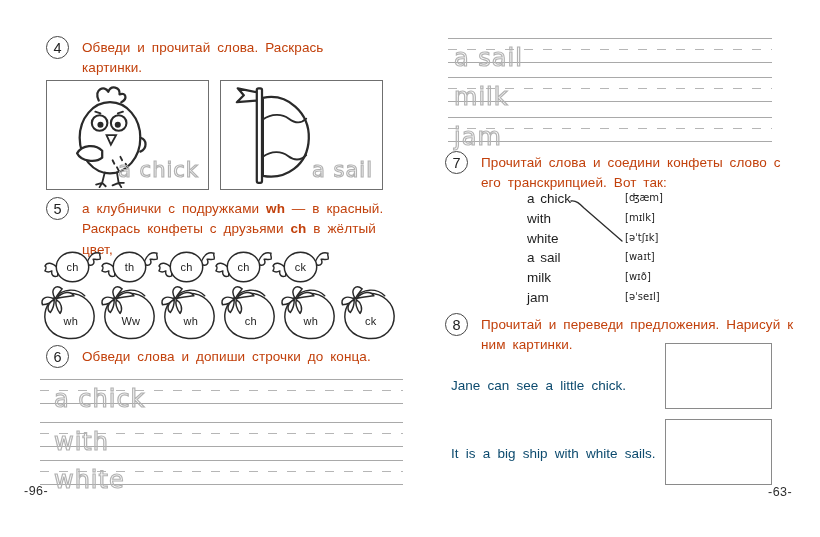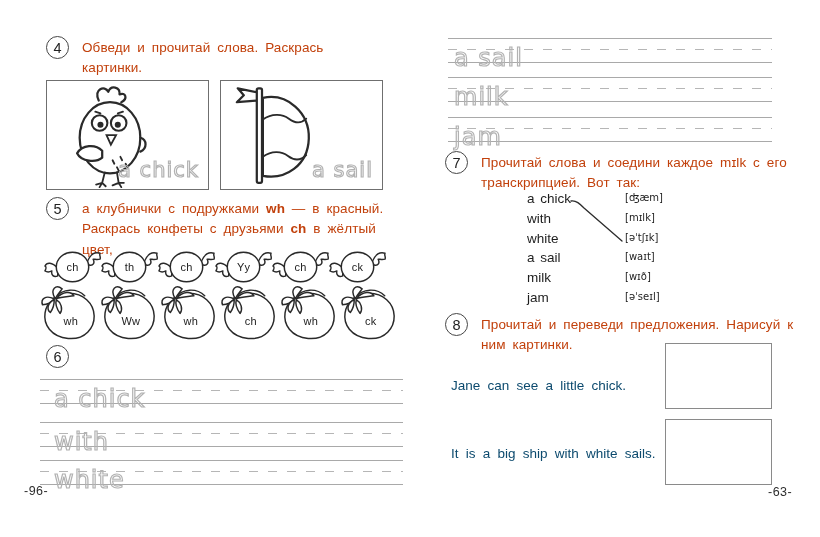--- a/index.html
+++ b/index.html
@@ -181,26 +181,20 @@
     <div class="candy-item">
         <svg viewBox="0 0 58 40">
           <use href="#sym-candy"></use>
         </svg>
         <span class="glyph-label">ch</span>
       </div>
     <div class="candy-item">
         <svg viewBox="0 0 58 40">
           <use href="#sym-candy"></use>
         </svg>
-        <span class="glyph-label">Yy</span>
-      </div>
-    <div class="candy-item">
-        <svg viewBox="0 0 58 40">
-          <use href="#sym-candy"></use>
-        </svg>
         <span class="glyph-label">ch</span>
       </div>
     <div class="candy-item">
         <svg viewBox="0 0 58 40">
           <use href="#sym-candy"></use>
         </svg>
         <span class="glyph-label">ck</span>
       </div>
   </div>
 
@@ -238,20 +232,21 @@
     <div class="berry-item">
         <svg viewBox="0 0 60 57">
           <use href="#sym-strawberry"></use>
         </svg>
         <span class="glyph-label">ck</span>
       </div>
   </div>
 
   <div class="ex-header" style="left:46px;top:347px;">
     <div class="exnum">6</div>
+    <div class="instr" style="width:310px;">Обведи слова и допиши строчки до конца.</div>
   </div>
 
   <div class="trace-set" style="left:40px;top:379px;width:363px;">
     <div class="tl top"></div>
     <div class="tl mid"></div>
     <div class="tl bot"></div>
     <span class="outline-word">a chick</span>
   </div>
   <div class="trace-set" style="left:40px;top:422px;width:363px;">
     <div class="tl top"></div>
@@ -285,21 +280,21 @@
   </div>
   <div class="trace-set" style="left:5px;top:117px;width:324px;">
     <div class="tl top"></div>
     <div class="tl mid"></div>
     <div class="tl bot"></div>
     <span class="outline-word">jam</span>
   </div>
 
   <div class="ex-header" style="left:2px;top:153px;">
     <div class="exnum">7</div>
-    <div class="instr" style="width:322px;">Прочитай слова и соедини каждое mɪlk с его транскрипцией. Вот так:</div>
+    <div class="instr" style="width:322px;">Прочитай слова и соедини конфеты слово с его транскрипцией. Вот так:</div>
   </div>
 
   <div class="match-words">
     <div>a chick</div>
     <div>with</div>
     <div>white</div>
     <div>a sail</div>
     <div>milk</div>
     <div>jam</div>
   </div>

